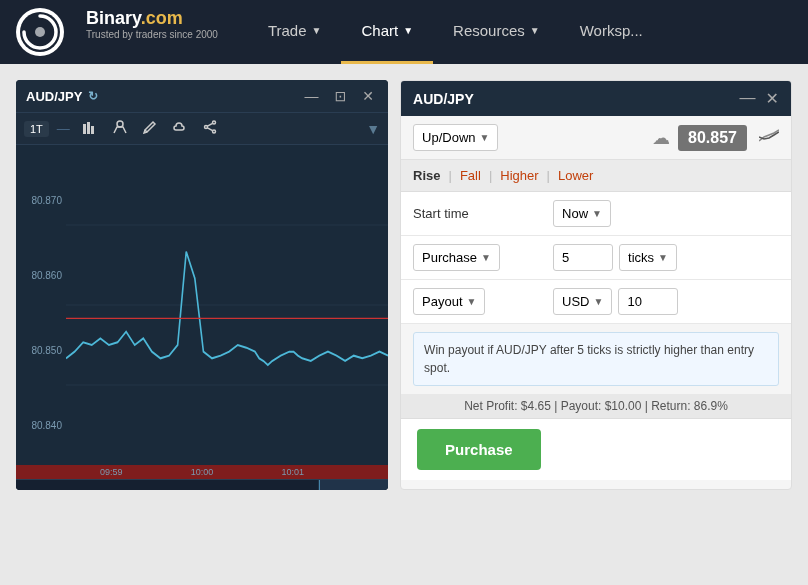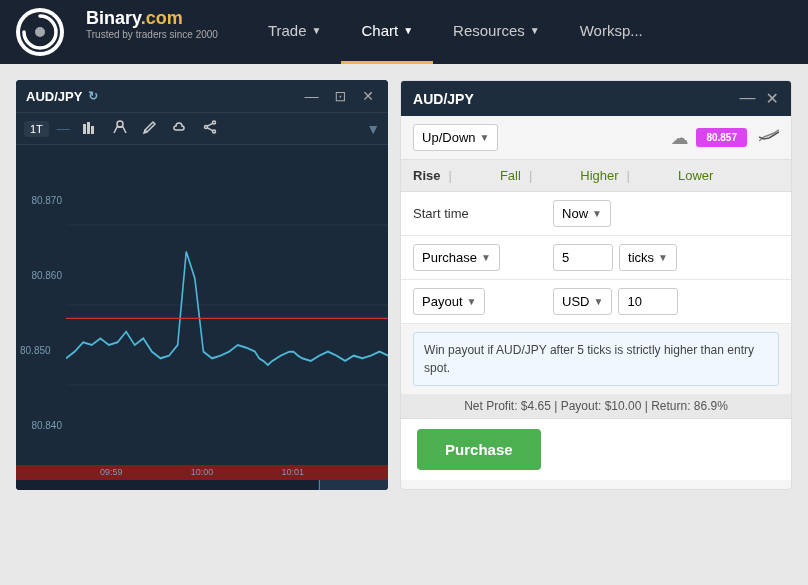--- a/index.html
+++ b/index.html
@@ -157,39 +157,39 @@
     
     .contract-type-row {
       display: flex;
       align-items: center;
       padding: 8px 12px;
       background: #f5f5f5;
       border-bottom: 1px solid #e0e0e0;
       gap: 8px;
     }
     .price-badge {
-      background: #d946ef;
+      background: #737373;
       color: white;
       padding: 4px 10px;
       border-radius: 3px;
-      font-size: 10px;
+      font-size: 16px;
       font-weight: bold;
     }
 
     
     .rise-fall-row {
       background: #ebebeb;
       padding: 8px 12px;
       display: flex;
       align-items: center;
       gap: 8px;
       border-bottom: 1px solid #ddd;
     }
     .rise-link { color: #333; font-weight: bold; cursor: pointer; }
-    .fall-link, .higher-link, .lower-link { color: #4d7c0f; cursor: pointer; margin-left: 40px; }
+    .fall-link, .higher-link, .lower-link { color: #c2410c; cursor: pointer; }
     .separator { color: #bbb; }
 
     
     .form-row {
       display: flex;
       align-items: center;
       padding: 8px 12px;
       border-bottom: 1px solid #e8e8e8;
       background: white;
     }
@@ -357,21 +357,21 @@
       </button>
       <div style="flex:1"></div>
       <span style="color:#5a7a92;font-size:14px;">▼</span>
     </div>
 
     <div class="chart-area">
 
       <div style="position:absolute;left:0;top:8px;width:50px;height:100%;display:flex;flex-direction:column;justify-content:space-around;padding:10px 4px;">
         <span style="color:#7a9ab0;font-size:10px;text-align:right;">80.870</span>
         <span style="color:#7a9ab0;font-size:10px;text-align:right;">80.860</span>
-        <span style="color:#7a9ab0;font-size:10px;">80.850</span>
+        <span style="color:#7a9ab0;font-size:10px;text-align:right;">80.850</span>
         <span style="color:#7a9ab0;font-size:10px;text-align:right;">80.840</span>
       </div>
 
       <svg class="chart-svg" viewBox="0 0 300 240" preserveAspectRatio="none" style="position:absolute;left:50px;top:0;width:calc(100% - 50px);height:100%;">
 
         <line x1="0" y1="60" x2="300" y2="60" stroke="#2a3d52" stroke-width="0.5"></line>
         <line x1="0" y1="120" x2="300" y2="120" stroke="#2a3d52" stroke-width="0.5"></line>
         <line x1="0" y1="180" x2="300" y2="180" stroke="#2a3d52" stroke-width="0.5"></line>
 
         <polyline points="0,160 8,155 16,148 24,150 32,145 40,150 48,148 56,140 64,150 72,145 80,155 88,160 96,158 104,150 112,80 120,100 128,155 136,160 144,158 152,155 160,150 168,152 176,155 180,160 184,162 188,165 192,162 200,158 208,155 212,155 216,158 220,160 228,162 236,158 244,155 252,158 260,162 268,158 276,160 284,158 292,155 300,158" fill="none" stroke="#4db8d8" stroke-width="1.5"></polyline>

